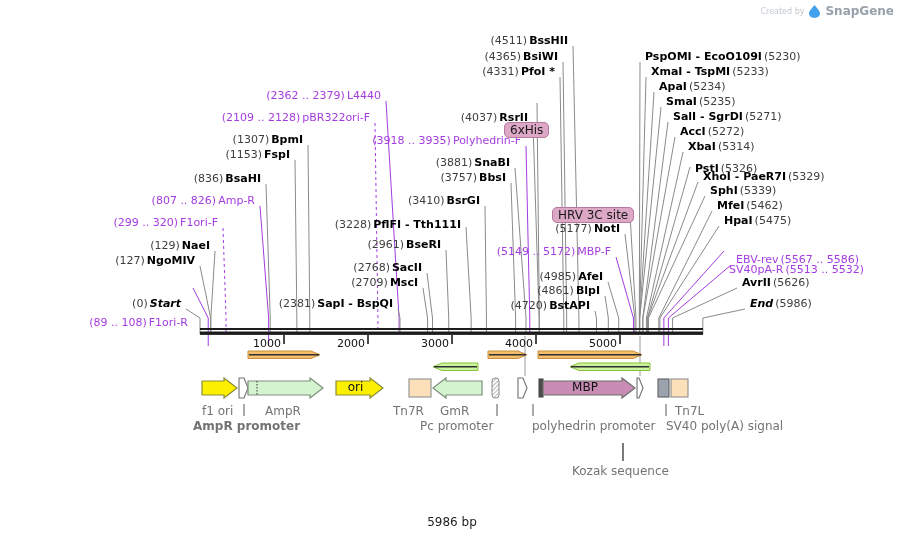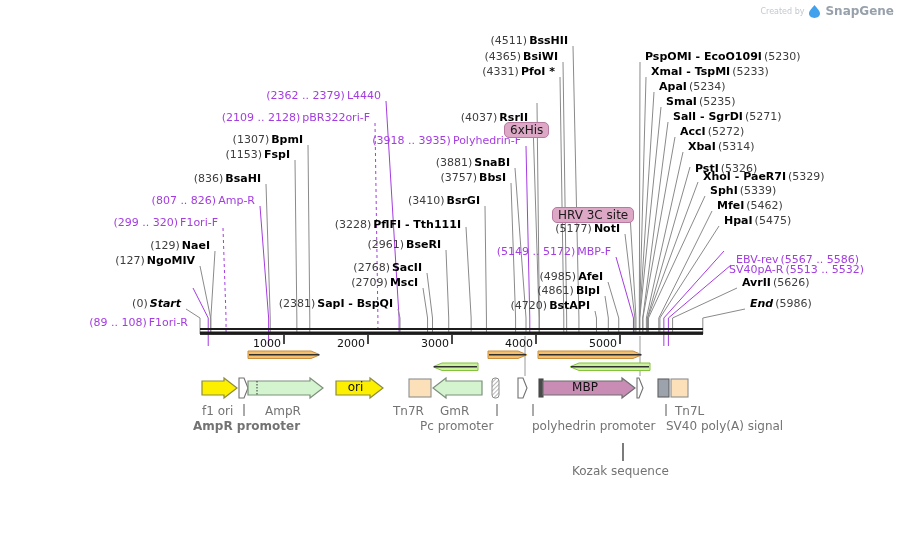--- a/index.html
+++ b/index.html
@@ -190,14 +190,15 @@
 
   <div id="watermark">
     <span class="created">Created by</span>
     <svg width="11" height="13" viewBox="0 0 11 13">
       <path d="M5.5 0 C3 3.2 0 5.8 0 8.6 0 11.2 2.5 13 5.5 13 S11 11.2 11 8.6 C11 5.8 8 3.2 5.5 0 Z" fill="#41a1ec"></path>
     </svg>
     <span class="brand">SnapGene</span>
   </div>
 
   <div id="title-block">
+    <div id="plasmid-size">5986 bp</div>
   </div>
 </div>
 
 </body></html>

